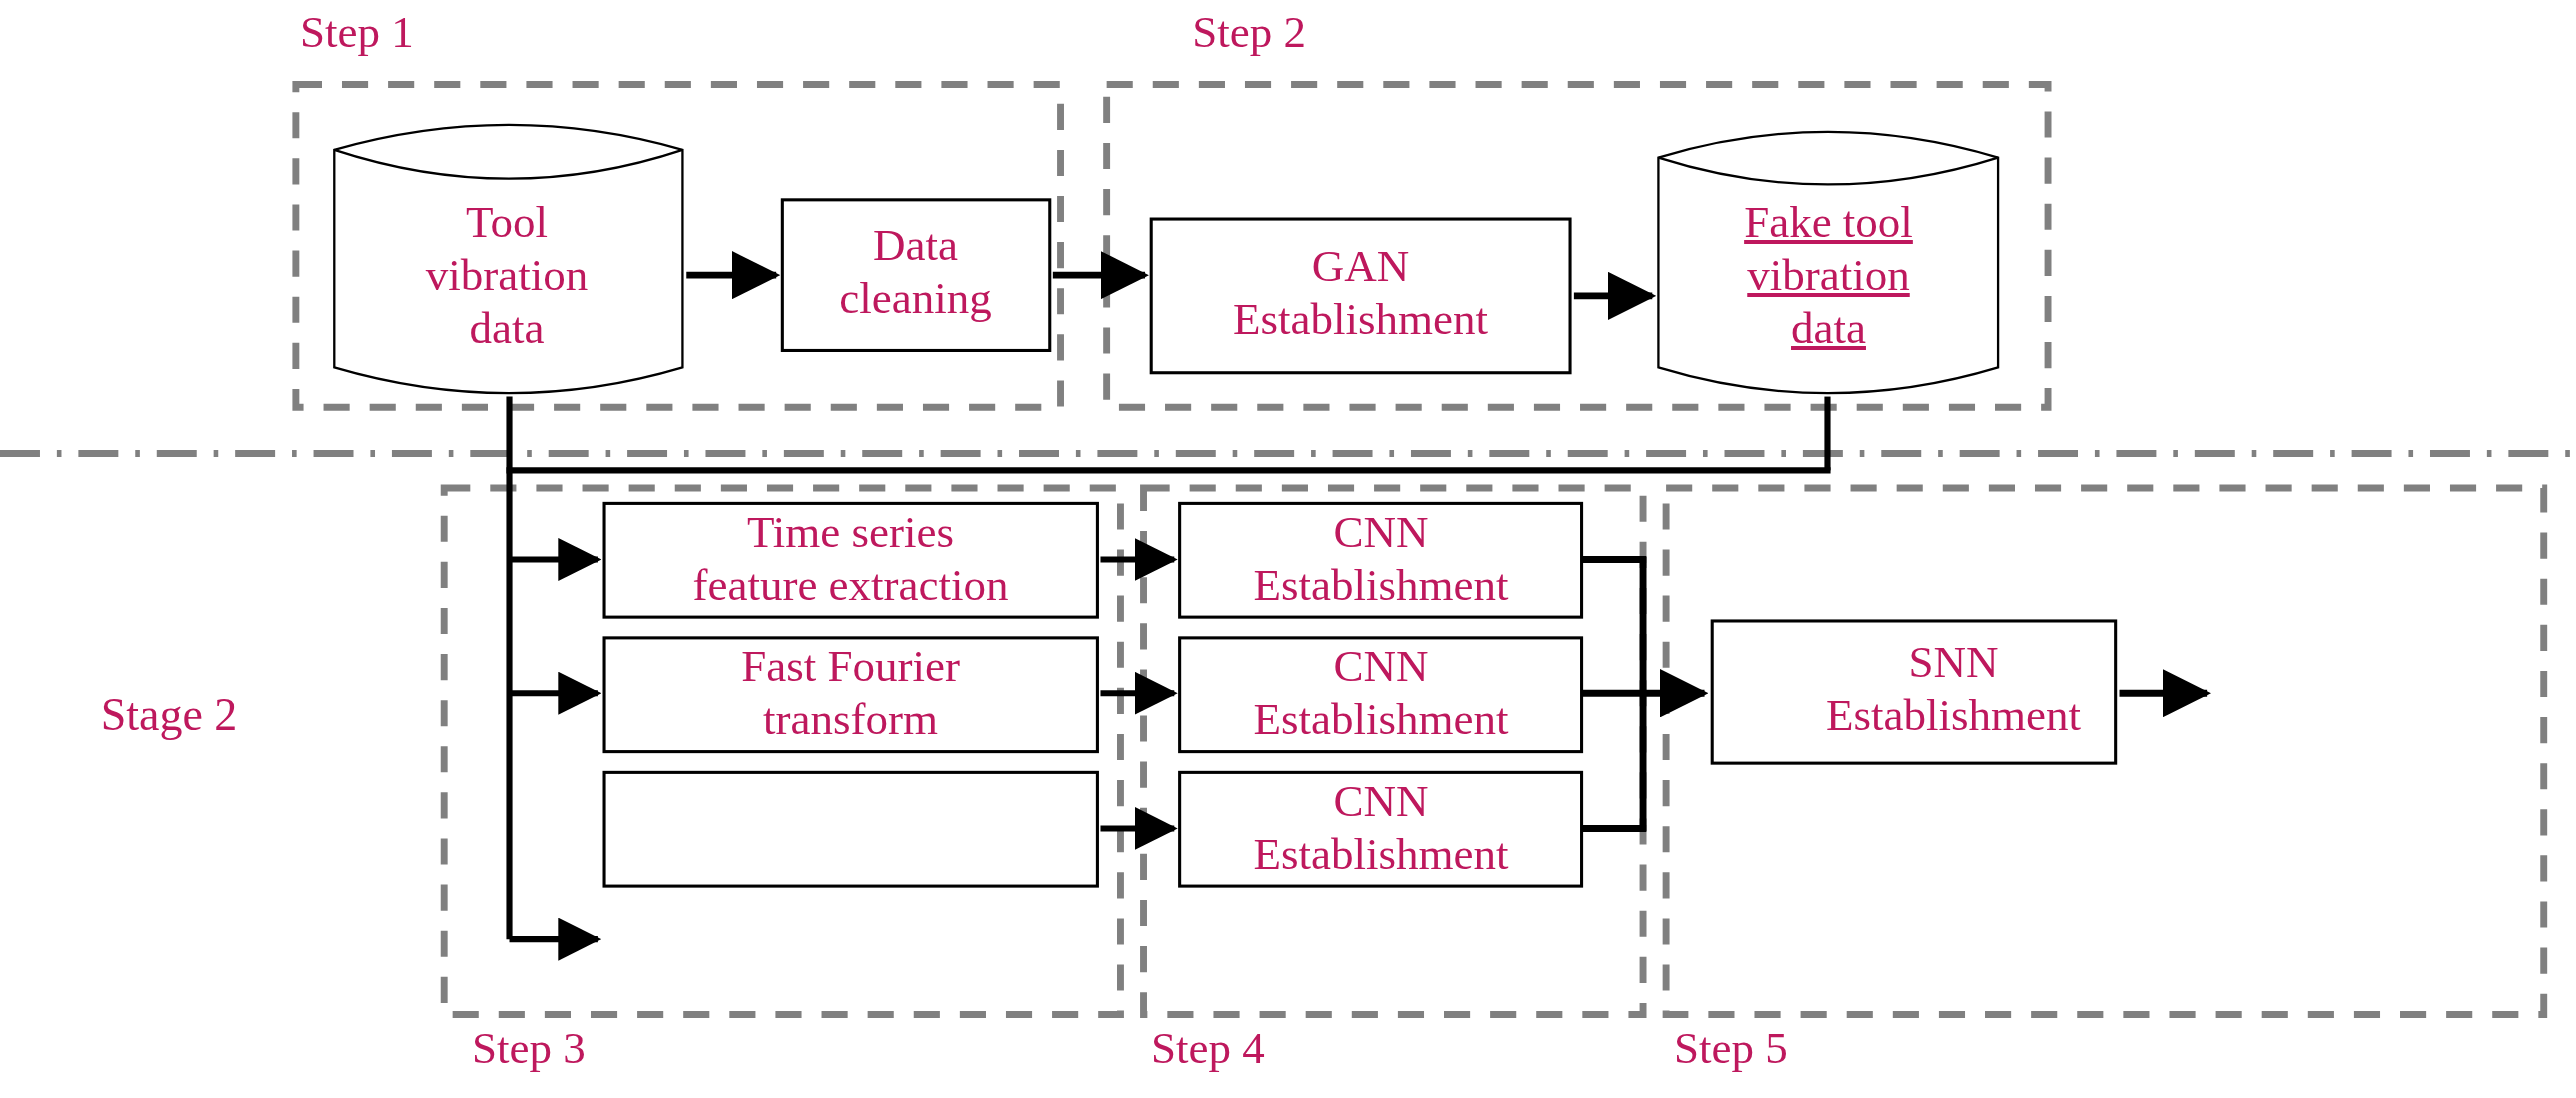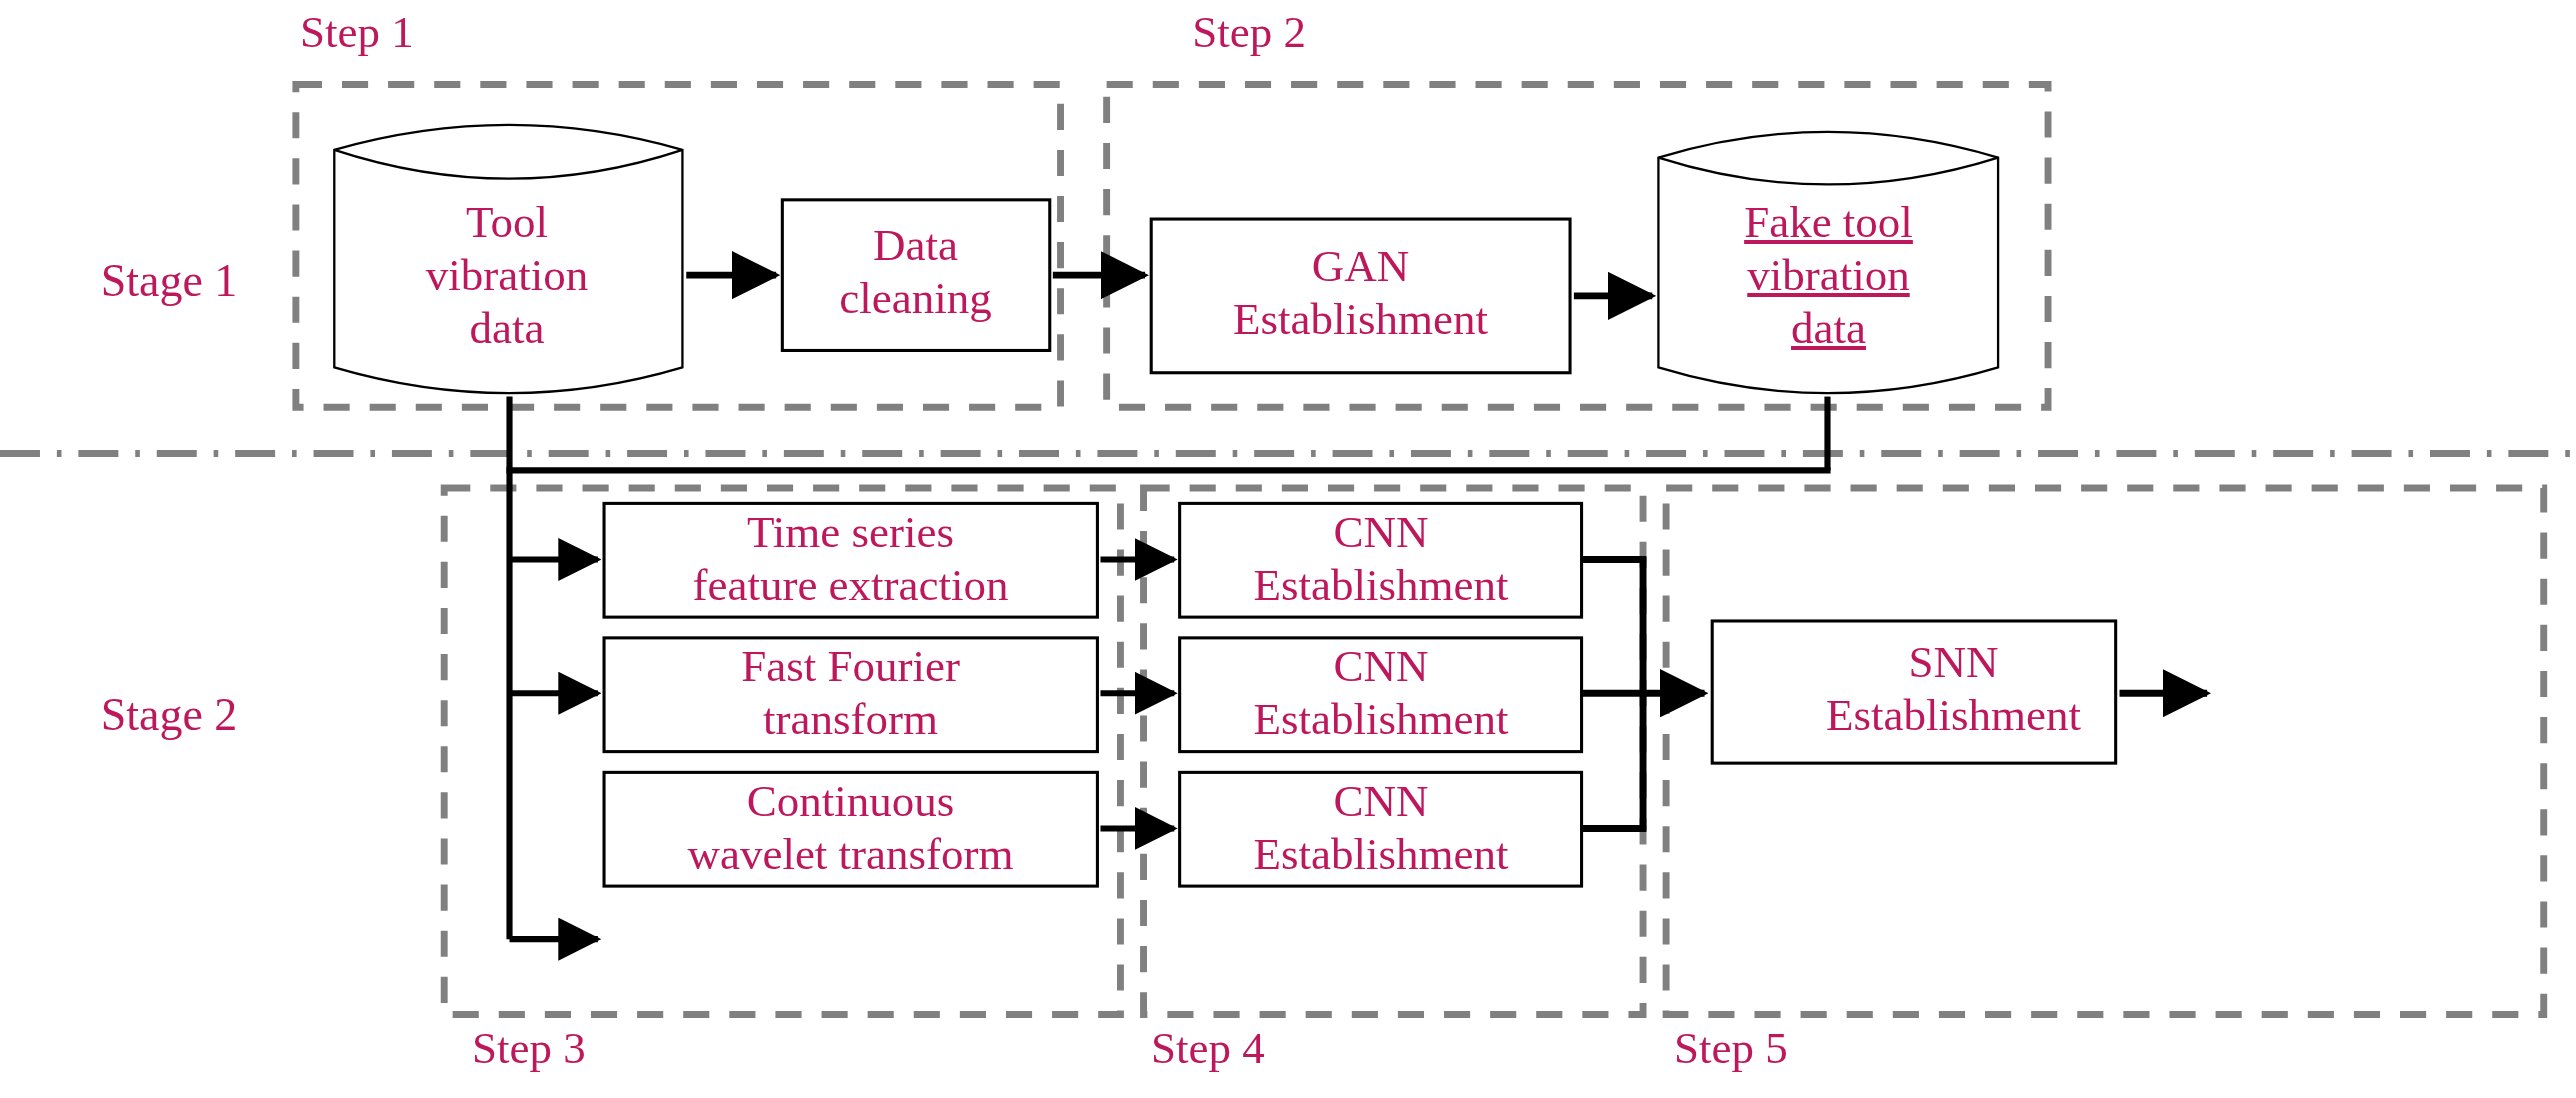--- a/index.html
+++ b/index.html
@@ -75,21 +75,20 @@
 
     <line x1="2058" y1="728" x2="2142" y2="728" stroke="#000" stroke-width="9"></line>
     <line x1="2058" y1="1078" x2="2142" y2="1078" stroke="#000" stroke-width="9"></line>
     <line x1="2138" y1="724" x2="2138" y2="1082" stroke="#000" stroke-width="9"></line>
     <line x1="2058" y1="902" x2="2218" y2="902" stroke="#000" stroke-width="9" marker-end="url(#ah)"></line>
 
     <rect x="2228" y="808" width="525" height="185" fill="#fff" stroke="#000" stroke-width="4"></rect>
     <line x1="2758" y1="902" x2="2872" y2="902" stroke="#000" stroke-width="9" marker-end="url(#ah)"></line>
   </svg>
 
-  <div class="lbl stage-lbl" style="left:46px;top:254px;width:246px;">Stage 1</div>
   <div class="lbl stage-lbl" style="left:46px;top:688px;width:246px;">Stage 2</div>
 
   <div class="lbl step-lbl" style="left:300px;top:6.1px;width:192px;text-align:left;">Step 1</div>
   <div class="lbl step-lbl" style="left:1114px;top:6.1px;width:192px;text-align:right;">Step 2</div>
   <div class="lbl step-lbl" style="left:452px;top:1022px;width:192px;text-align:left;margin-left:20px;">Step 3</div>
   <div class="lbl step-lbl" style="left:1151px;top:1022px;width:192px;text-align:left;">Step 4</div>
   <div class="lbl step-lbl" style="left:1674px;top:1022px;width:192px;text-align:left;">Step 5</div>
 
   <div class="lbl node-lbl" style="left:338px;top:196px;width:338px;">Tool
 vibration
@@ -99,22 +98,20 @@
   <div class="lbl node-lbl" style="left:1151px;top:240px;width:419px;">GAN
 Establishment</div>
   <div class="lbl node-lbl" style="left:1660px;top:196px;width:337px;text-decoration:underline;">Fake tool
 vibration
 data</div>
 
   <div class="lbl node-lbl" style="left:604px;top:506px;width:493px;">Time series
 feature extraction</div>
   <div class="lbl node-lbl" style="left:604px;top:640px;width:493px;">Fast Fourier
 transform</div>
-  <div class="lbl node-lbl" style="left:604px;top:775px;width:493px;">Continuous
-wavelet transform</div>
 
   <div class="lbl node-lbl" style="left:1180px;top:506px;width:402px;">CNN
 Establishment</div>
   <div class="lbl node-lbl" style="left:1180px;top:640px;width:402px;">CNN
 Establishment</div>
   <div class="lbl node-lbl" style="left:1180px;top:775px;width:402px;">CNN
 Establishment</div>
 
   <div class="lbl node-lbl" style="left:1712px;top:636px;width:403px;padding-left:40px;">SNN
 Establishment</div>

